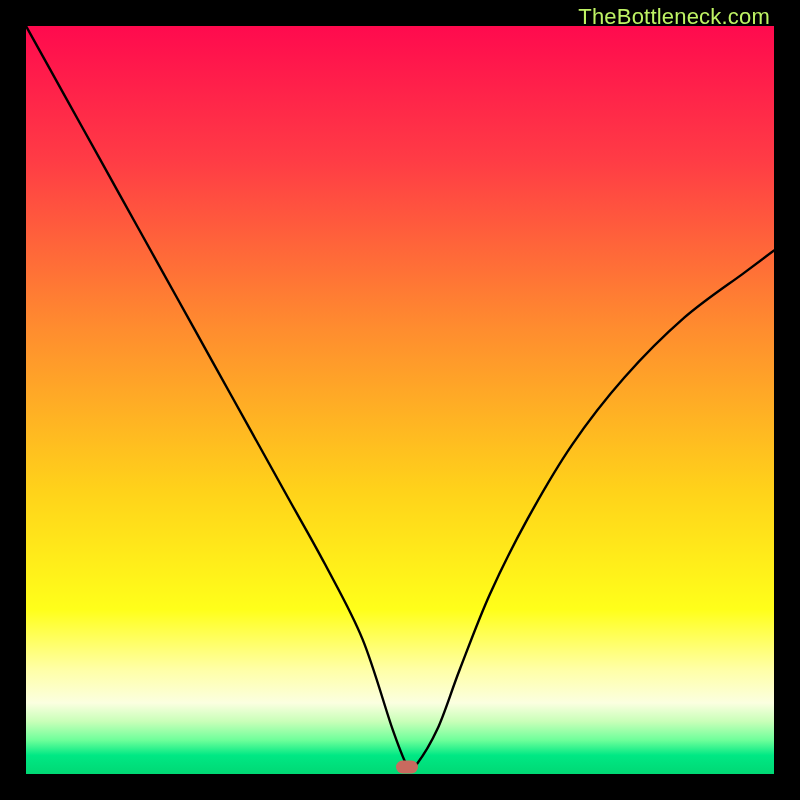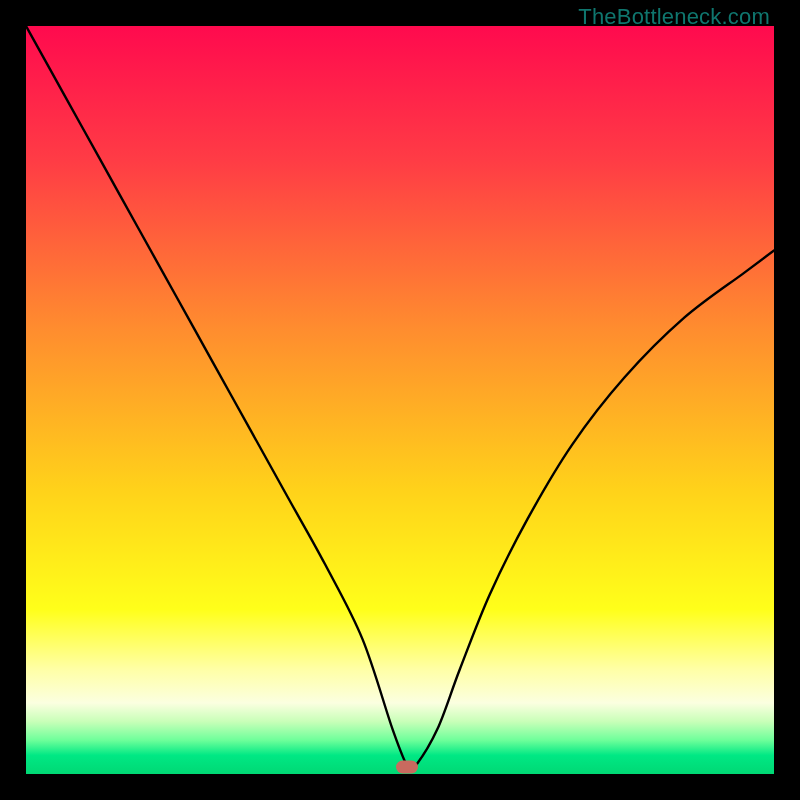--- a/index.html
+++ b/index.html
@@ -30,21 +30,21 @@
     inset: 0;
   }
   .curve-svg {
     position: absolute;
     inset: 0;
   }
   .watermark {
     position: absolute;
     top: 4px;
     right: 30px;
-    color: #0f766e;
+    color: #bef264;
     font-size: 22px;
     letter-spacing: 0.2px;
     user-select: none;
   }
   .marker {
     position: absolute;
     width: 22px;
     height: 13px;
     background: #c96a5f;
     border-radius: 7px;

